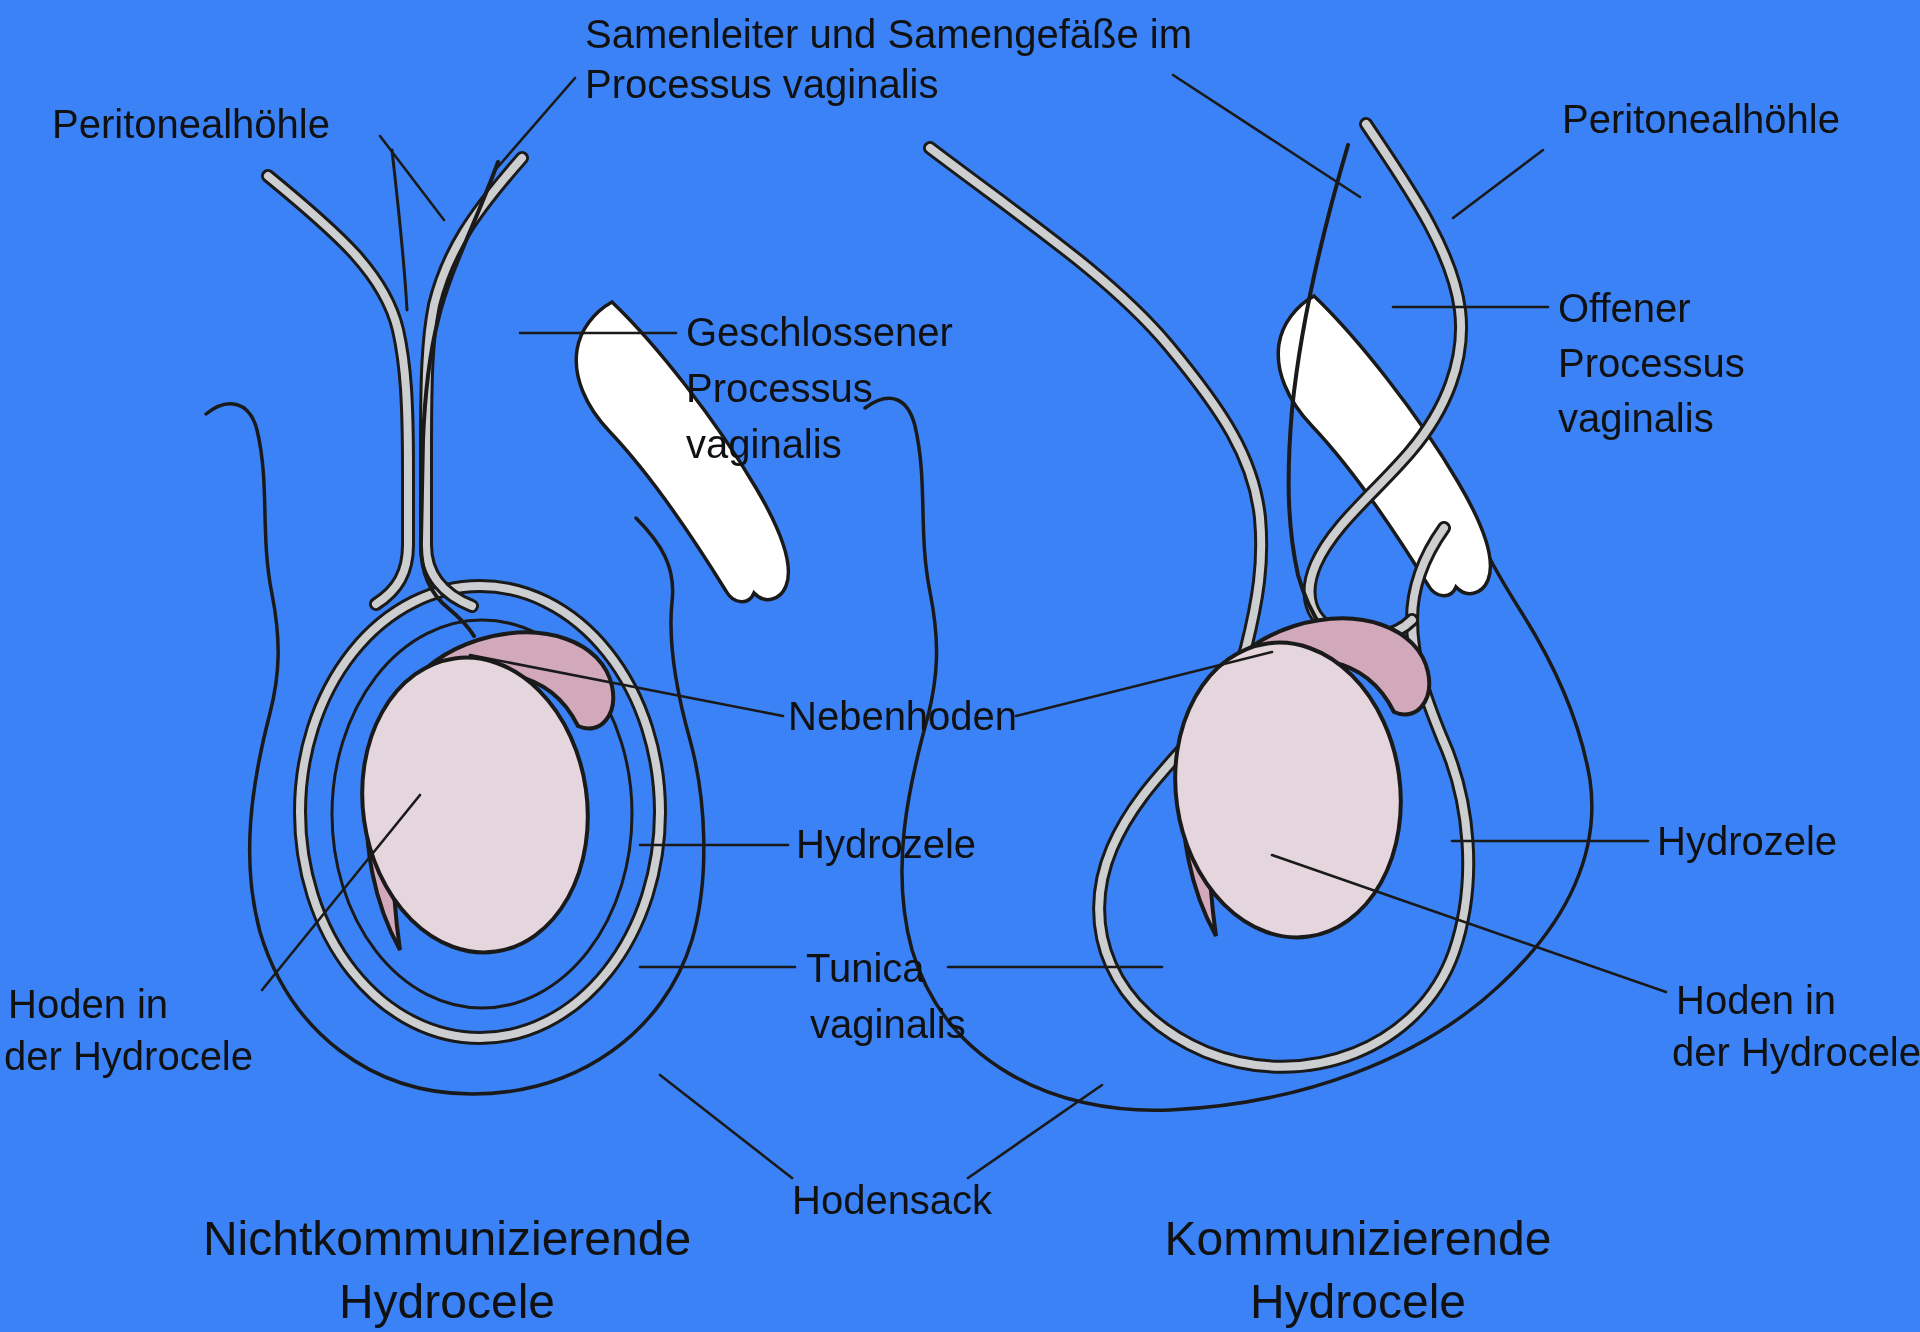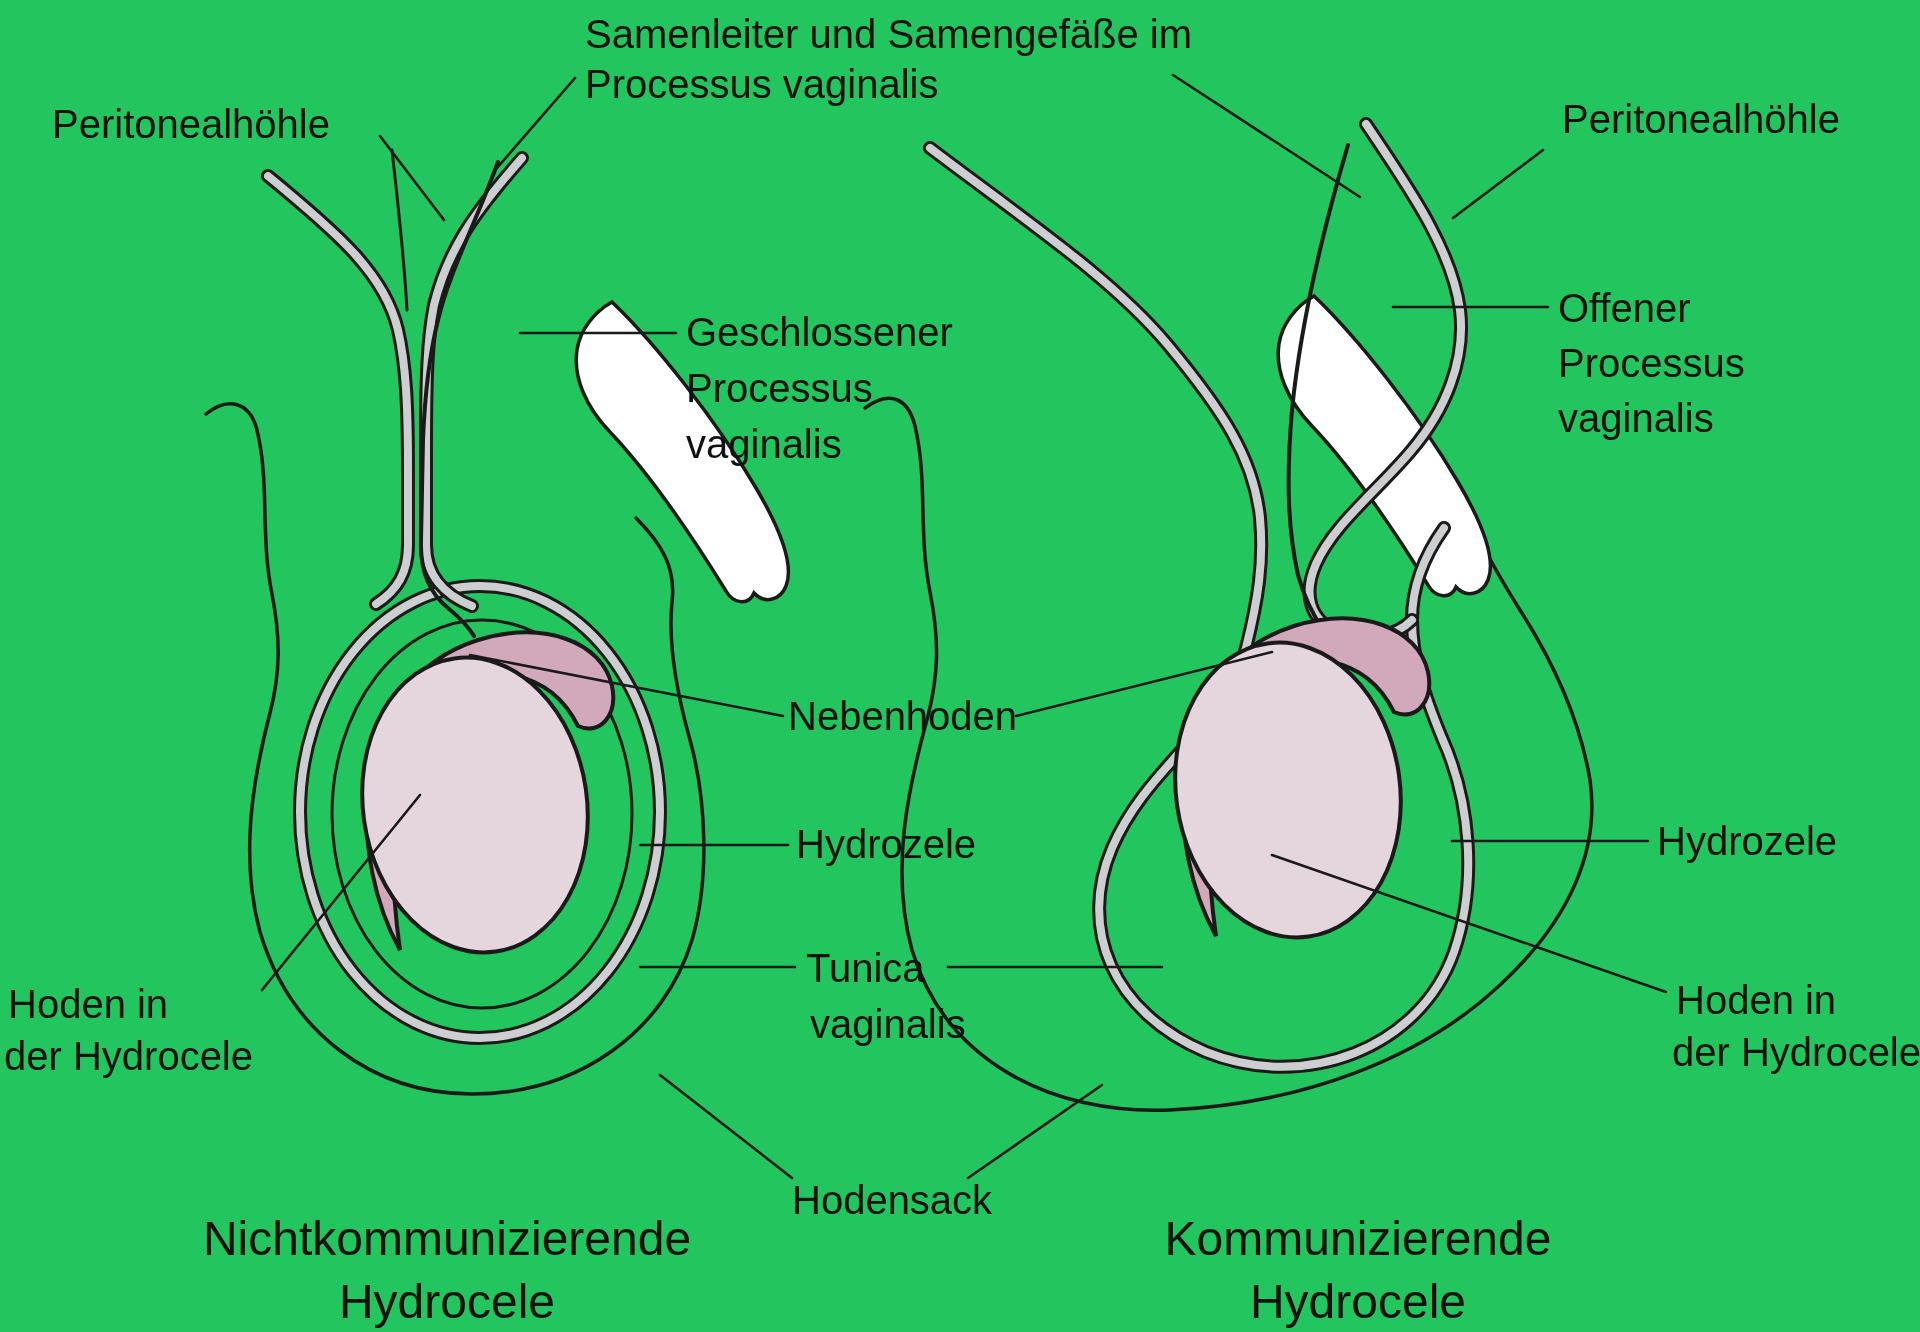--- a/index.html
+++ b/index.html
@@ -1,16 +1,16 @@
 <!DOCTYPE html>
 <html><head>
 <meta charset="utf-8">
 <style>
   html,body{margin:0;padding:0;background:#ffffff;width:1920px;height:1332px;overflow:hidden;}
-  .stage{position:relative;width:1920px;height:1332px;background:#22c55e;}
+  .stage{position:relative;width:1920px;height:1332px;background:#3b82f6;}
   svg{display:block;width:1920px;height:1332px;}
   .outline{fill:none;stroke:#1a1a1a;stroke-width:3.5;stroke-linecap:round;}
   .thin{fill:none;stroke:#1a1a1a;stroke-width:3;stroke-linecap:round;}
   .band-edge{fill:none;stroke:#1a1a1a;stroke-width:14;stroke-linecap:round;}
   .band-core{fill:none;stroke-width:8;stroke-linecap:round;}
   .leader{fill:none;stroke:#1a1a1a;stroke-width:2.6;stroke-linecap:round;}
   .organ{stroke:#1a1a1a;stroke-width:4;}
   .whitefill{fill:#ffffff;stroke:#1a1a1a;stroke-width:3.5;}
   .lbl{font-family:"Liberation Sans",sans-serif;font-size:40px;fill:#111;}
   .title{font-family:"Liberation Sans",sans-serif;font-size:48px;fill:#111;text-anchor:middle;}

